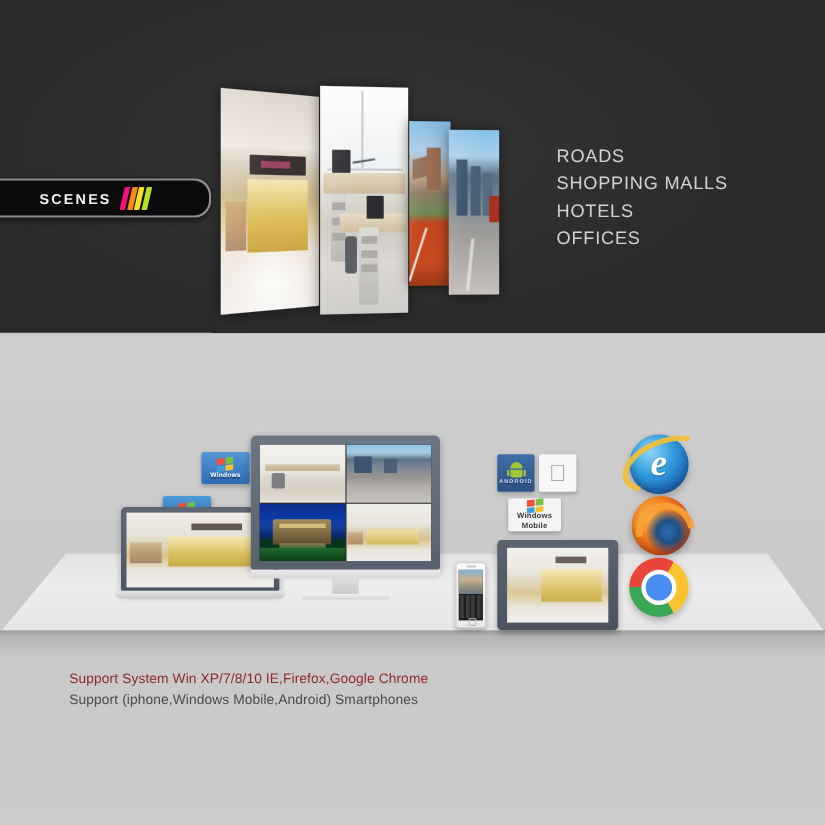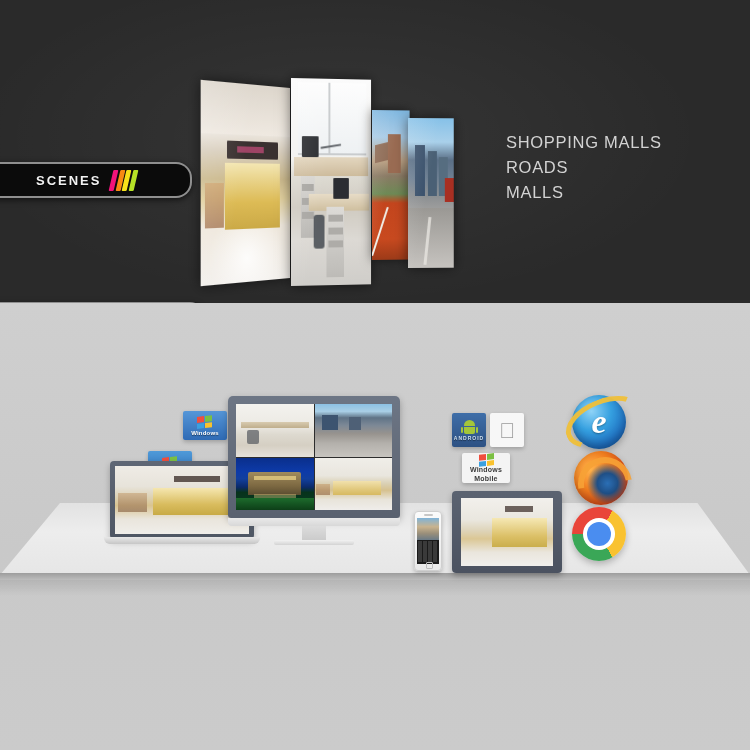--- a/index.html
+++ b/index.html
@@ -293,23 +293,24 @@
           <div class="tower3"></div>
           <div class="bus"></div>
           <div class="road"></div>
           <div class="mark"></div>
         </div>
         <div class="gloss"></div>
       </div>
     </div>
 
     <ul class="scene-list">
+      <li>ROADS</li>
       <li>SHOPPING MALLS</li>
-      <li>ROADS</li>
-      <li>MALLS</li>
+      <li>HOTELS</li>
+      <li>OFFICES</li>
     </ul>
 
     <div class="ribbon r-scenes">
       <span class="label">SCENES</span>
       <span class="bars">
         <i style="background:#f2137a"></i>
           <i style="background:#f98b12"></i>
           <i style="background:#f7e11a"></i>
           <i style="background:#b6e226"></i>
       </span>
@@ -426,16 +427,18 @@
     <div class="browser br-ie">
       <span class="e">e</span>
       <span class="swoosh"></span>
     </div>
     <div class="browser br-ff">
       <span class="tail"></span>
     </div>
     <div class="browser br-ch"></div>
 
     <div class="captions">
+      <div class="cap1">Support System Win XP/7/8/10 IE,Firefox,Google Chrome</div>
+      <div class="cap2">Support (iphone,Windows Mobile,Android) Smartphones</div>
     </div>
 
   </div>
 </div>
 
 </body></html>

